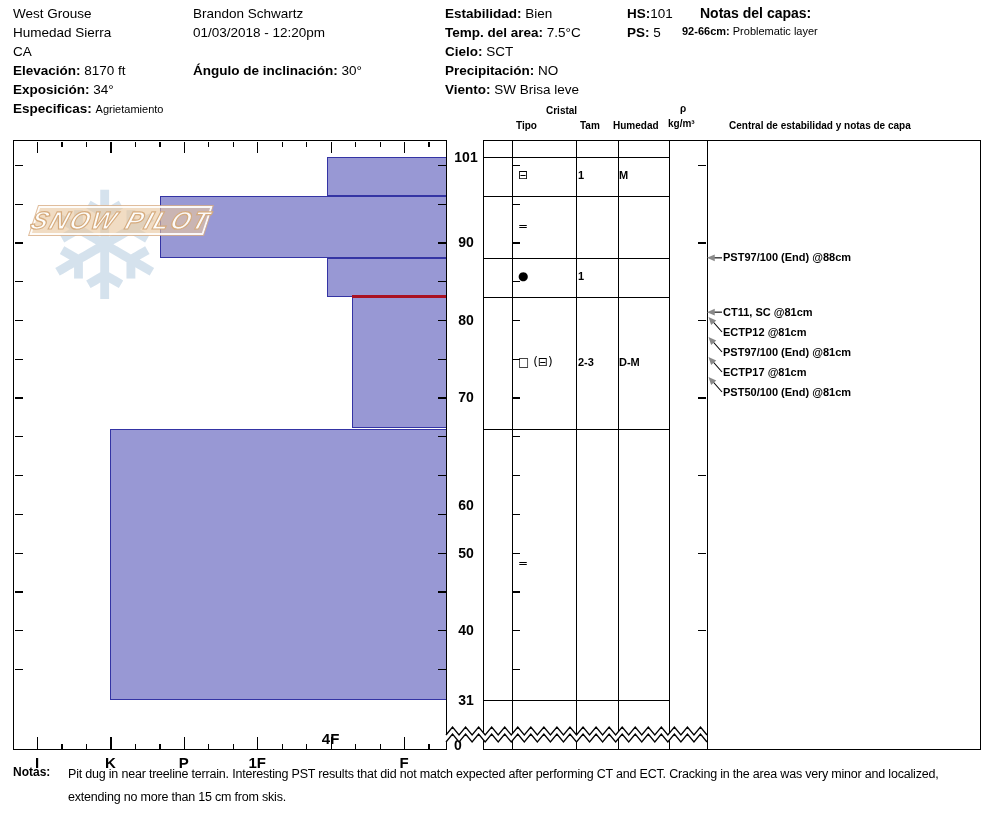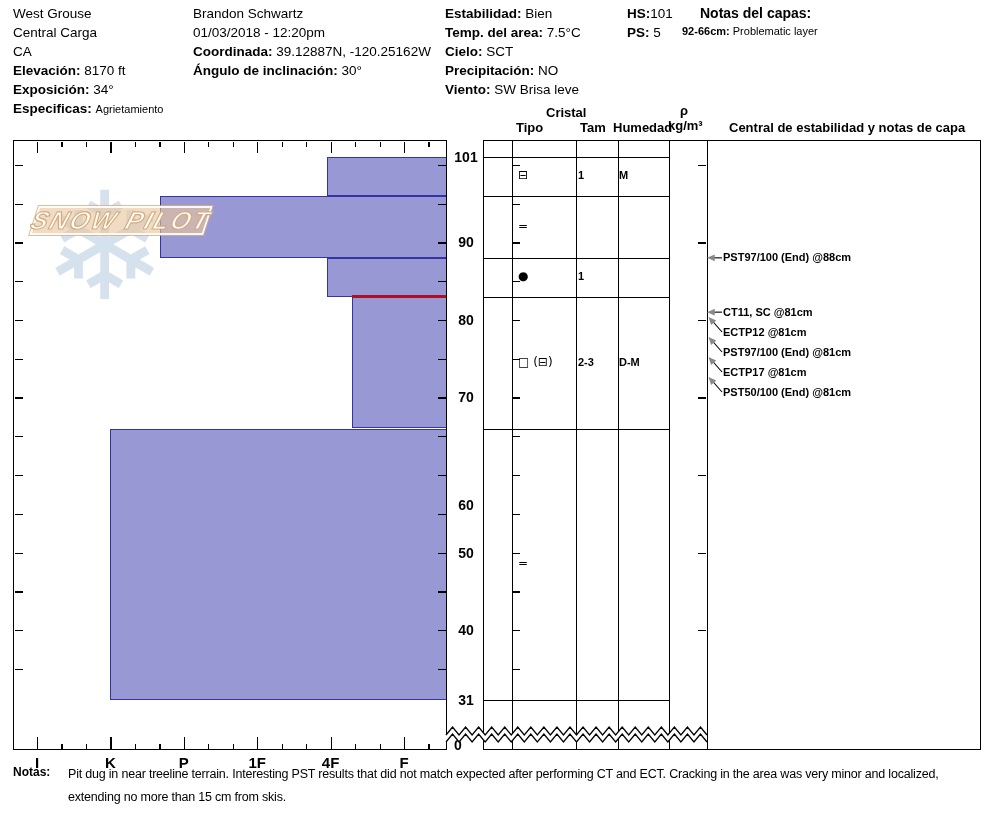--- a/index.html
+++ b/index.html
@@ -2,50 +2,49 @@
 <html><head>
 <meta charset="utf-8">
 <style>
   html,body{margin:0;padding:0;background:#fff;}
   #root{position:relative;width:994px;height:840px;background:#fff;overflow:hidden;
         font-family:"Liberation Sans",sans-serif;color:#000;}
   .abs{position:absolute;}
   .hline{font-size:13.5px;white-space:nowrap;line-height:19px;}
   .hline b{font-weight:bold;}
   .sm{font-size:11px;}
-  .colhead{font-weight:bold;font-size:13px;white-space:nowrap;}
+  .colhead{font-weight:bold;font-size:10px;white-space:nowrap;}
   .dlabel{font-weight:bold;font-size:14px;text-align:center;width:30px;}
   .hlabel{font-weight:bold;font-size:15px;text-align:center;width:30px;}
   .testlabel{font-weight:bold;font-size:11px;white-space:nowrap;}
   .grain{font-family:"DejaVu Sans",sans-serif;font-size:12px;white-space:nowrap;}
   .gsz{font-weight:bold;font-size:11px;white-space:nowrap;font-family:"Liberation Sans",sans-serif;}
   .notes{font-size:12.5px;letter-spacing:-0.2px;white-space:nowrap;}
   .wm-flake{font-family:"DejaVu Sans",sans-serif;font-size:150px;line-height:150px;
             color:rgba(178,203,223,0.55);}
   .wm-banner{transform:skewX(-18deg);background:rgba(233,198,158,0.62);
              border:2px solid rgba(255,255,255,0.9);outline:1px solid rgba(216,173,131,0.8);
              display:flex;align-items:center;justify-content:center;}
   .wm-text{transform:skewX(0deg);font-style:italic;font-weight:bold;font-size:25px;letter-spacing:2px;
            color:rgba(255,255,255,0.92);-webkit-text-stroke:1.2px rgba(212,168,120,0.95);white-space:nowrap;}
 </style>
 </head>
 <body>
 
 <div id="root">
 
   <div class="abs hline" style="left:13px;top:4px"><span>West Grouse</span></div>
-  <div class="abs hline" style="left:13px;top:23px"><span>Central Carga</span></div>
+  <div class="abs hline" style="left:13px;top:23px"><span>Humedad Sierra</span></div>
   <div class="abs hline" style="left:13px;top:42px"><span>CA</span></div>
   <div class="abs hline" style="left:13px;top:61px"><b>Elevación:</b> <span>8170 ft</span></div>
   <div class="abs hline" style="left:13px;top:80px"><b>Exposición:</b> <span>34°</span></div>
   <div class="abs hline" style="left:13px;top:99px"><b>Especificas:</b> <span class="sm">Agrietamiento</span></div>
 
   <div class="abs hline" style="left:193px;top:4px"><span>Brandon Schwartz</span></div>
   <div class="abs hline" style="left:193px;top:23px"><span>01/03/2018 - 12:20pm</span></div>
-  <div class="abs hline" style="left:193px;top:42px"><b>Coordinada:</b> <span>39.12887N, -120.25162W</span></div>
   <div class="abs hline" style="left:193px;top:61px"><b>Ángulo de inclinación:</b> <span>30°</span></div>
 
   <div class="abs hline" style="left:445px;top:4px"><b>Estabilidad:</b> <span>Bien</span></div>
   <div class="abs hline" style="left:445px;top:23px"><b>Temp. del area:</b> <span>7.5°C</span></div>
   <div class="abs hline" style="left:445px;top:42px"><b>Cielo:</b> <span>SCT</span></div>
   <div class="abs hline" style="left:445px;top:61px"><b>Precipitación:</b> <span>NO</span></div>
   <div class="abs hline" style="left:445px;top:80px"><b>Viento:</b> <span>SW Brisa leve</span></div>
 
   <div class="abs hline" style="left:627px;top:4px"><b>HS:</b><span>101</span></div>
   <div class="abs hline" style="left:627px;top:23px"><b>PS:</b> <span>5</span></div>
@@ -107,21 +106,21 @@
     <div class="abs" style="left: 379.538px; top: 141.5px; width: 1.2px; height: 5px; background: rgb(0, 0, 0);"></div>
     <div class="abs" style="left: 379.538px; top: 743.5px; width: 1.2px; height: 5px; background: rgb(0, 0, 0);"></div>
     <div class="abs" style="left: 404.005px; top: 141.5px; width: 1.2px; height: 11px; background: rgb(0, 0, 0);"></div>
     <div class="abs" style="left: 404.005px; top: 736.5px; width: 1.2px; height: 12px; background: rgb(0, 0, 0);"></div>
     <div class="abs" style="left: 428.472px; top: 141.5px; width: 1.2px; height: 5px; background: rgb(0, 0, 0);"></div>
     <div class="abs" style="left: 428.472px; top: 743.5px; width: 1.2px; height: 5px; background: rgb(0, 0, 0);"></div>
     <div class="abs hlabel" style="left: 22px; top: 754px;">I</div>
     <div class="abs hlabel" style="left: 95.4px; top: 754px;">K</div>
     <div class="abs hlabel" style="left: 168.8px; top: 754px;">P</div>
     <div class="abs hlabel" style="left: 242.2px; top: 754px;">1F</div>
-    <div class="abs hlabel" style="left: 315.6px; top: 754px;">4F</div>
+    <div class="abs hlabel" style="left: 315.6px; top: 730px;">4F</div>
     <div class="abs hlabel" style="left: 389px; top: 754px;">F</div>
     <div class="abs" style="left: 14.5px; top: 164.757px; width: 8px; height: 1.2px; background: rgb(0, 0, 0);"></div>
     <div class="abs" style="left: 437.5px; top: 164.757px; width: 8px; height: 1.2px; background: rgb(0, 0, 0);"></div>
     <div class="abs" style="left: 513px; top: 164.757px; width: 7px; height: 1.2px; background: rgb(0, 0, 0);"></div>
     <div class="abs" style="left: 14.5px; top: 203.543px; width: 8px; height: 1.2px; background: rgb(0, 0, 0);"></div>
     <div class="abs" style="left: 437.5px; top: 203.543px; width: 8px; height: 1.2px; background: rgb(0, 0, 0);"></div>
     <div class="abs" style="left: 513px; top: 203.543px; width: 7px; height: 1.2px; background: rgb(0, 0, 0);"></div>
     <div class="abs" style="left: 14.5px; top: 242.329px; width: 8px; height: 1.2px; background: rgb(0, 0, 0);"></div>
     <div class="abs" style="left: 437.5px; top: 242.329px; width: 8px; height: 1.2px; background: rgb(0, 0, 0);"></div>
     <div class="abs" style="left: 513px; top: 242.329px; width: 7px; height: 1.2px; background: rgb(0, 0, 0);"></div>

